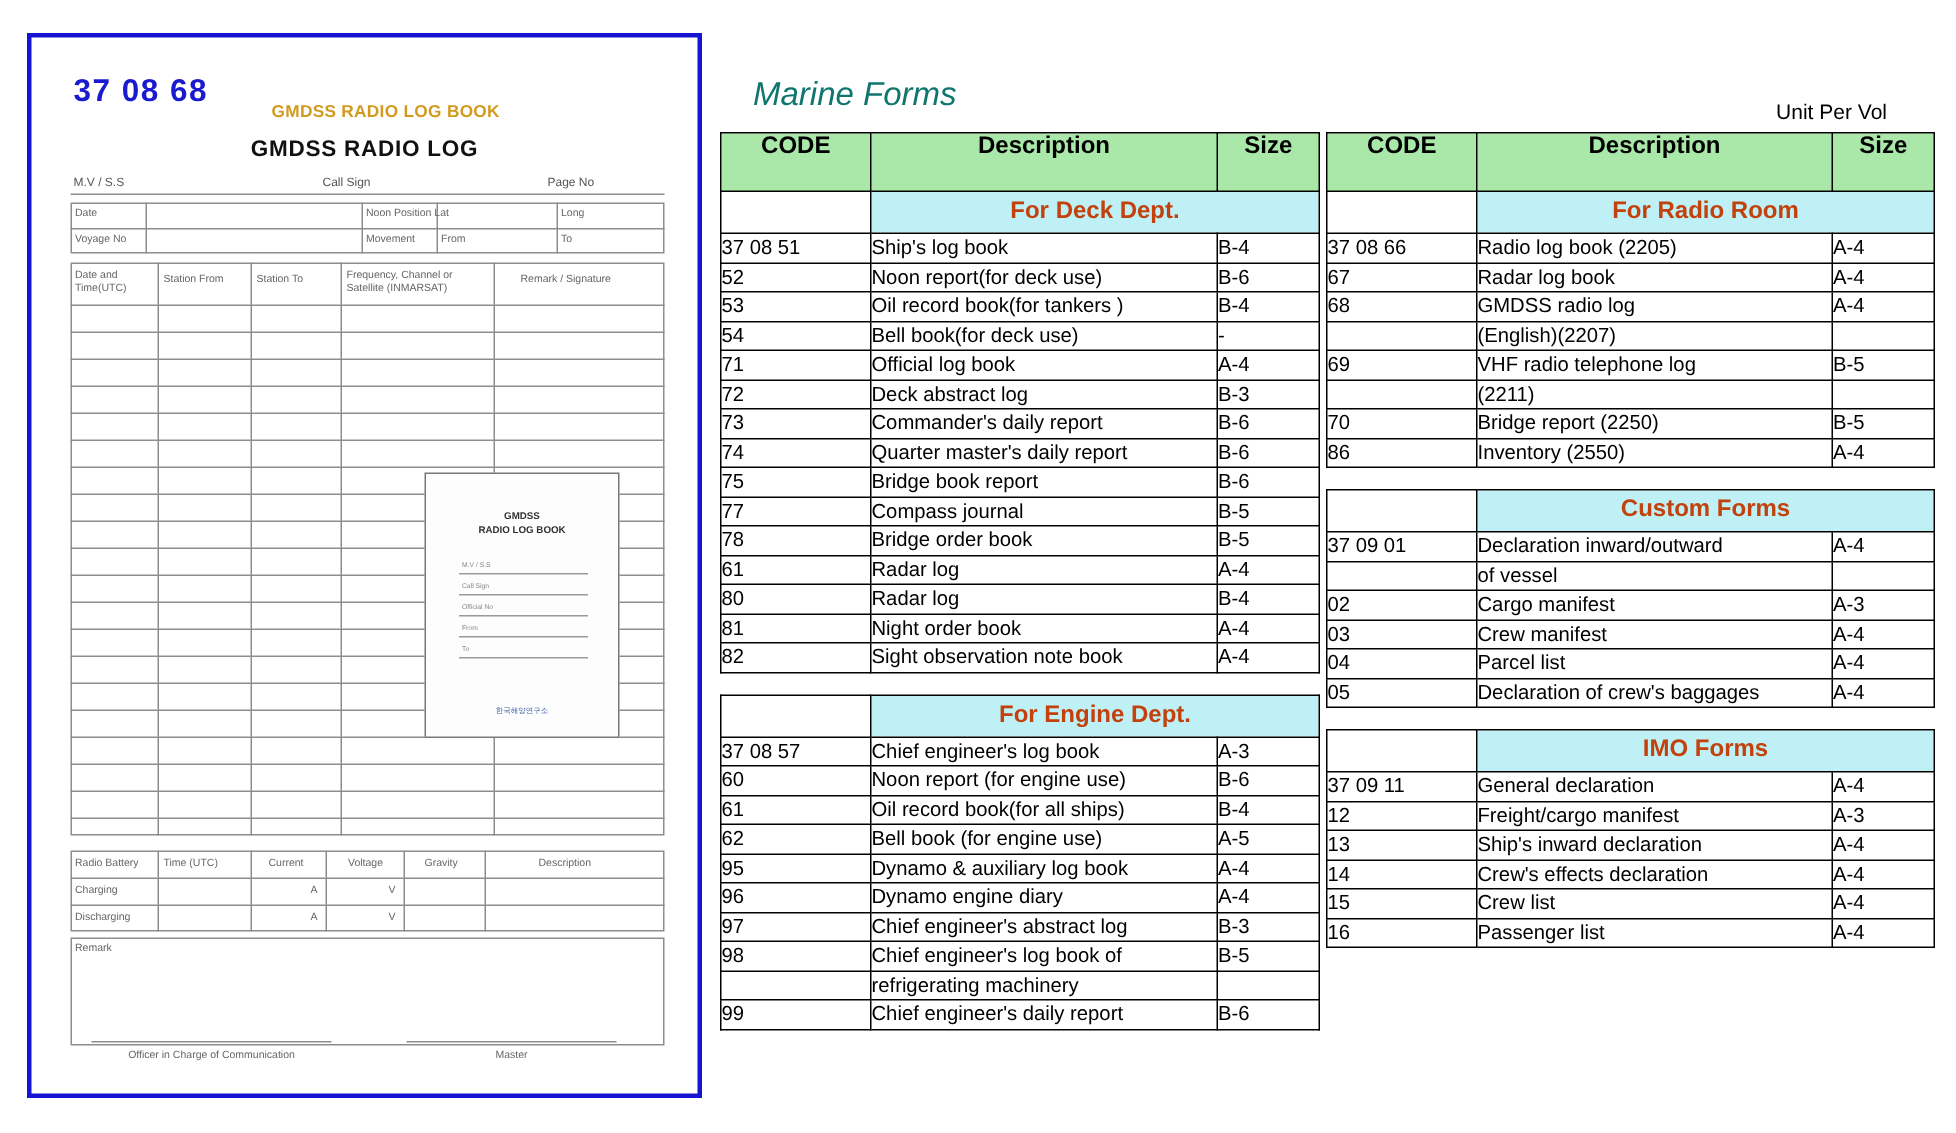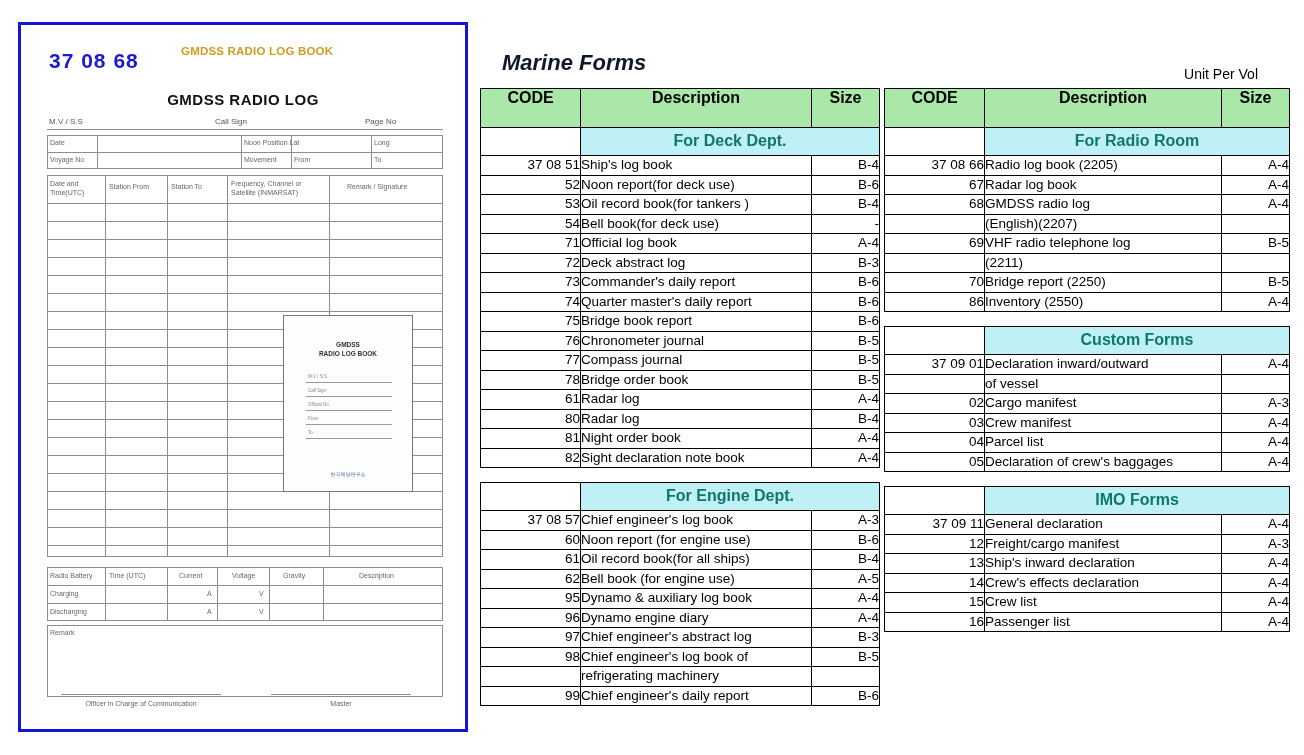--- a/index.html
+++ b/index.html
@@ -31,21 +31,21 @@
     left: 28px;
     top: 24px;
     font-size: 21px;
     font-weight: bold;
     color: #1a1ad0;
     letter-spacing: 1px;
   }
   #sample-caption {
     position: absolute;
     left: 160px;
-    top: 20px;
+    top: 44px;
     font-size: 11.5px;
     font-weight: bold;
     color: #d29b20;
     letter-spacing: 0.2px;
   }
   #form-title {
     position: absolute;
     left: 0;
     right: 0;
     top: 66px;
@@ -154,22 +154,22 @@
     top: 22px;
     width: 810px;
     height: 650px;
   }
   #catalog-title {
     position: absolute;
     left: 22px;
     top: 28px;
     font-size: 22px;
     font-style: italic;
-    font-weight: bold;
-    color: #0f172a;
+    font-weight: normal;
+    color: #0f766e;
   }
   #unit-per-vol {
     position: absolute;
     right: 32px;
     top: 44px;
     font-size: 14px;
     color: #000;
   }
 
   .col {
@@ -200,34 +200,34 @@
   .c-code  { width: 100px; }
   .c-desc  { }
   .c-size  { width: 68px; }
 
   .sectionbar {
     background: #bff0f5;
     text-align: center;
     font-size: 16px;
     font-weight: bold;
     padding: 4px 0 5px 0;
-    color: #0f766e;
+    color: #c2410c;
     margin: 0;
   }
   .sect-td { padding: 0 !important; }
 
   .rowtxt {
     font-size: 13.5px;
     color: #000;
     line-height: 18.5px;
     white-space: nowrap;
   }
-  .code-cell   { text-align: right; padding-right: 6px; }
+  .code-cell   { text-align: left; padding-right: 6px; }
   .desc-cell   { padding-left: 7px; }
-  .size-cell   { text-align: right; }
+  .size-cell   { text-align: left; }
   .cont-indent { padding-left: 28px; }
 
   .spacer-row td { border: none !important; height: 14px; }
 </style>
 </head>
 <body>
 
 <div id="left-panel">
 
   <div id="sample-code">37 08 68</div>
@@ -398,25 +398,20 @@
             <td class="rowtxt code-cell">74</td>
             <td class="rowtxt desc-cell">Quarter master's daily report</td>
             <td class="rowtxt size-cell">B-6</td>
           </tr>
           <tr>
             <td class="rowtxt code-cell">75</td>
             <td class="rowtxt desc-cell">Bridge book report</td>
             <td class="rowtxt size-cell">B-6</td>
           </tr>
           <tr>
-            <td class="rowtxt code-cell">76</td>
-            <td class="rowtxt desc-cell">Chronometer journal</td>
-            <td class="rowtxt size-cell">B-5</td>
-          </tr>
-          <tr>
             <td class="rowtxt code-cell">77</td>
             <td class="rowtxt desc-cell">Compass journal</td>
             <td class="rowtxt size-cell">B-5</td>
           </tr>
           <tr>
             <td class="rowtxt code-cell">78</td>
             <td class="rowtxt desc-cell">Bridge  order book</td>
             <td class="rowtxt size-cell">B-5</td>
           </tr>
           <tr>
@@ -429,21 +424,21 @@
             <td class="rowtxt desc-cell">Radar log</td>
             <td class="rowtxt size-cell">B-4</td>
           </tr>
           <tr>
             <td class="rowtxt code-cell">81</td>
             <td class="rowtxt desc-cell">Night order book</td>
             <td class="rowtxt size-cell">A-4</td>
           </tr>
           <tr>
             <td class="rowtxt code-cell">82</td>
-            <td class="rowtxt desc-cell">Sight declaration note book</td>
+            <td class="rowtxt desc-cell">Sight observation note book</td>
             <td class="rowtxt size-cell">A-4</td>
           </tr>
           <tr class="spacer-row">
             <td></td>
             <td></td>
             <td></td>
           </tr>
           <tr>
             <td>&nbsp;</td>
             <td colspan="2" class="sect-td">

